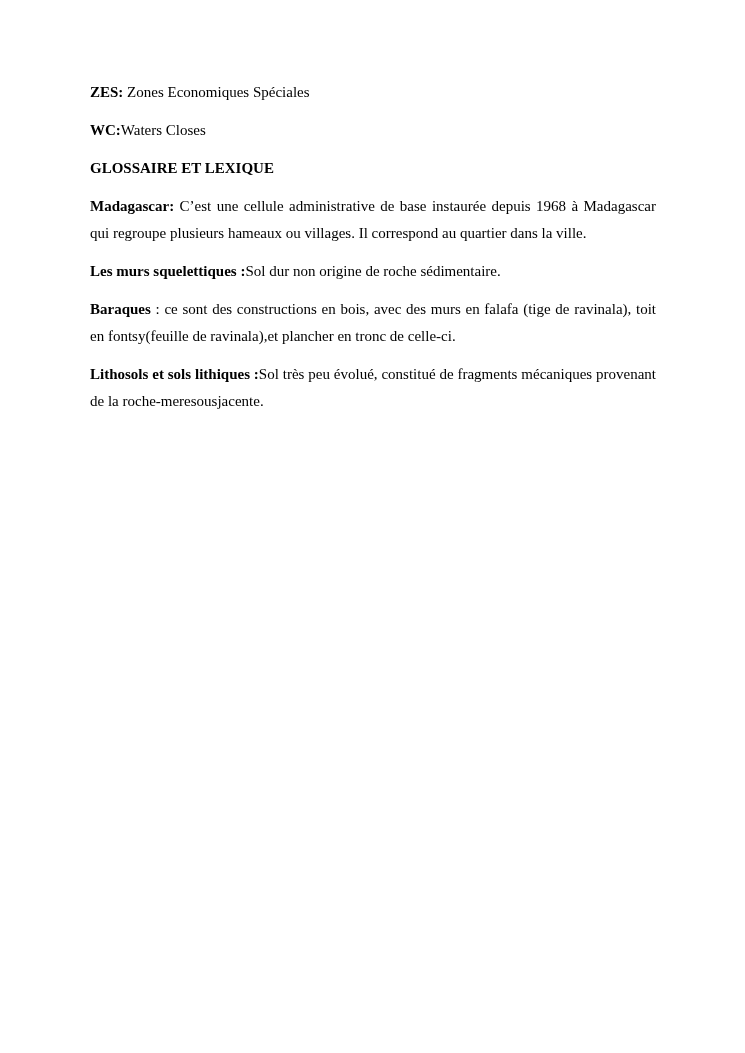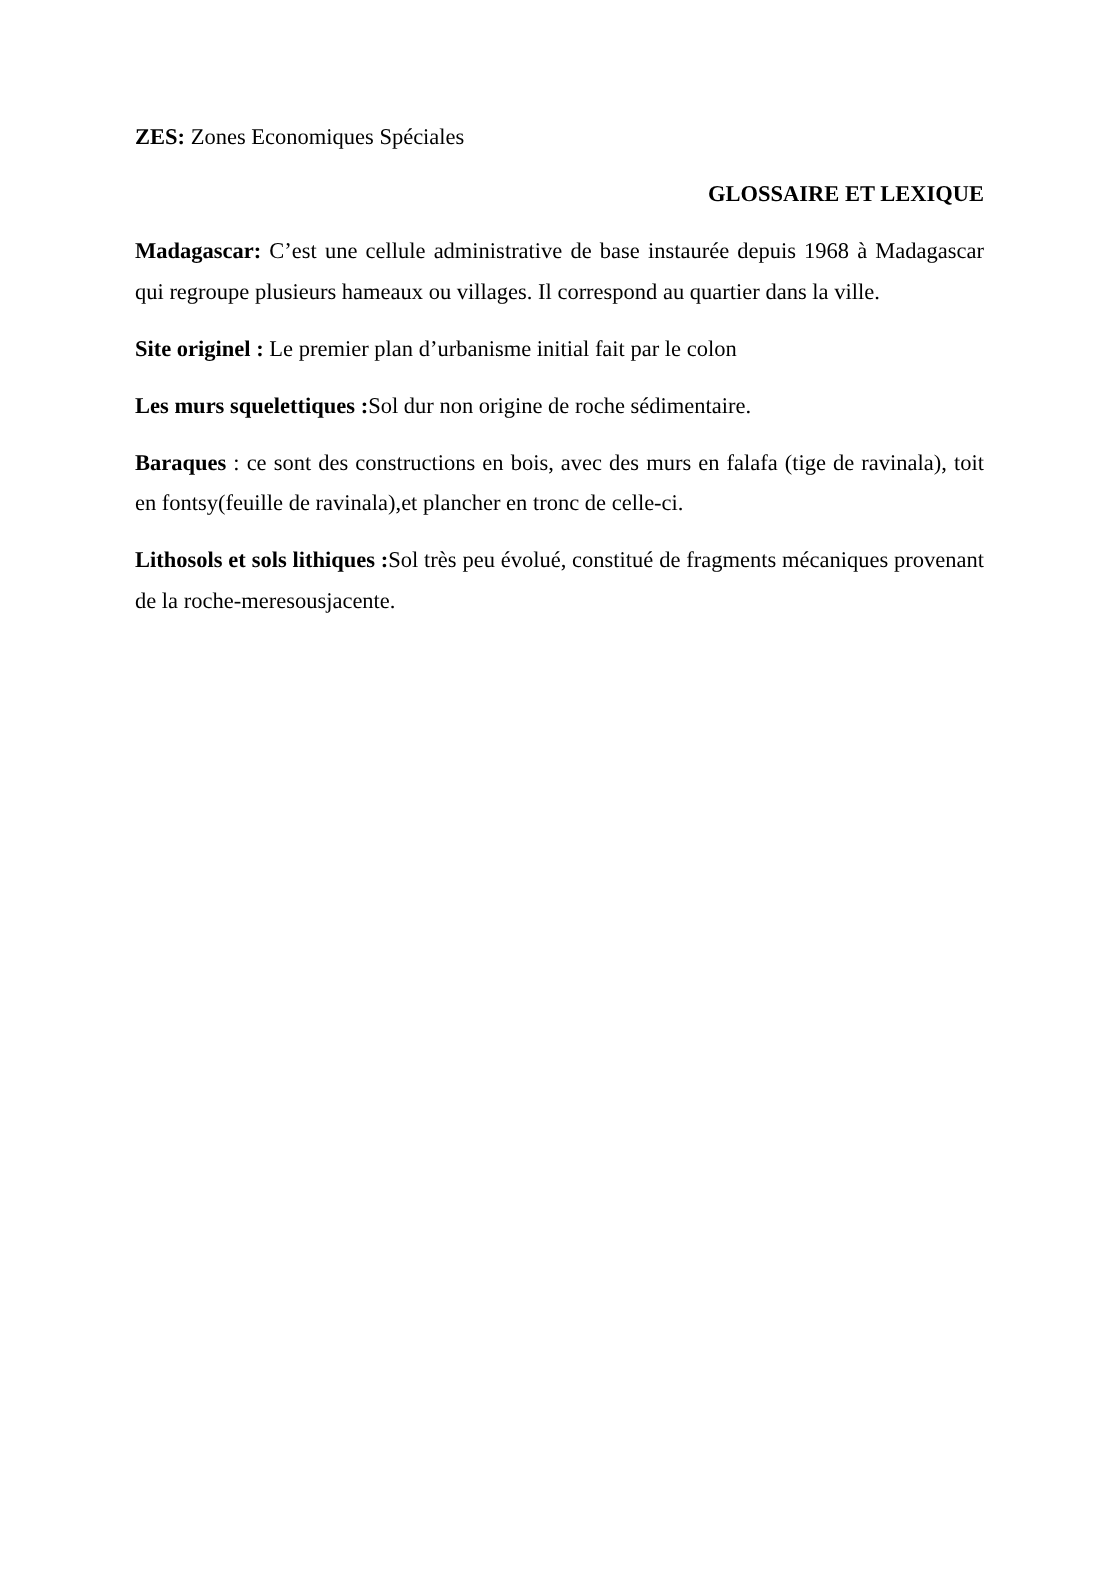--- a/index.html
+++ b/index.html
@@ -22,21 +22,21 @@
     left: 90px;
     width: 566px;
   }
   .content p {
     margin: 0 0 11px 0;
     font-size: 15px;
     line-height: 27px;
     text-align: justify;
   }
   .content p.heading {
-    text-align: right;
+    text-align: left;
     font-weight: bold;
   }
   .term {
     font-weight: bold;
   }
   .page-number {
     position: absolute;
     top: 972px;
     left: 0;
     width: 100%;
@@ -48,26 +48,26 @@
 </style>
 </head>
 <body>
 
 <div class="page">
   <div class="content">
 
     <p><span class="term">ZES:</span><span> Zones Economiques Spéciales</span></p>
 
 
+    <p><span class="term">WC:</span><span>Waters Closes</span></p>
 
     <p class="heading">GLOSSAIRE ET LEXIQUE</p>
 
     <p><span class="term">Madagascar:</span><span> C’est une cellule administrative de base instaurée depuis 1968 à Madagascar qui regroupe plusieurs hameaux ou villages. Il correspond au quartier dans la ville.</span></p>
 
-    <p><span class="term">Site originel :</span><span> Le premier plan d’urbanisme initial fait par le colon</span></p>
 
 
     <p><span class="term">Les  murs  squelettiques :</span><span>Sol dur non origine de roche sédimentaire.</span></p>
 
     <p><span class="term">Baraques</span><span> : ce sont des constructions en bois,  avec des  murs  en falafa (tige de ravinala), toit en fontsy(feuille de ravinala),et plancher en tronc de celle-ci.</span></p>
 
     <p><span class="term">Lithosols et sols lithiques :</span><span>Sol très peu évolué, constitué de fragments mécaniques provenant de la roche-meresousjacente.</span></p>
 
   </div>
 

